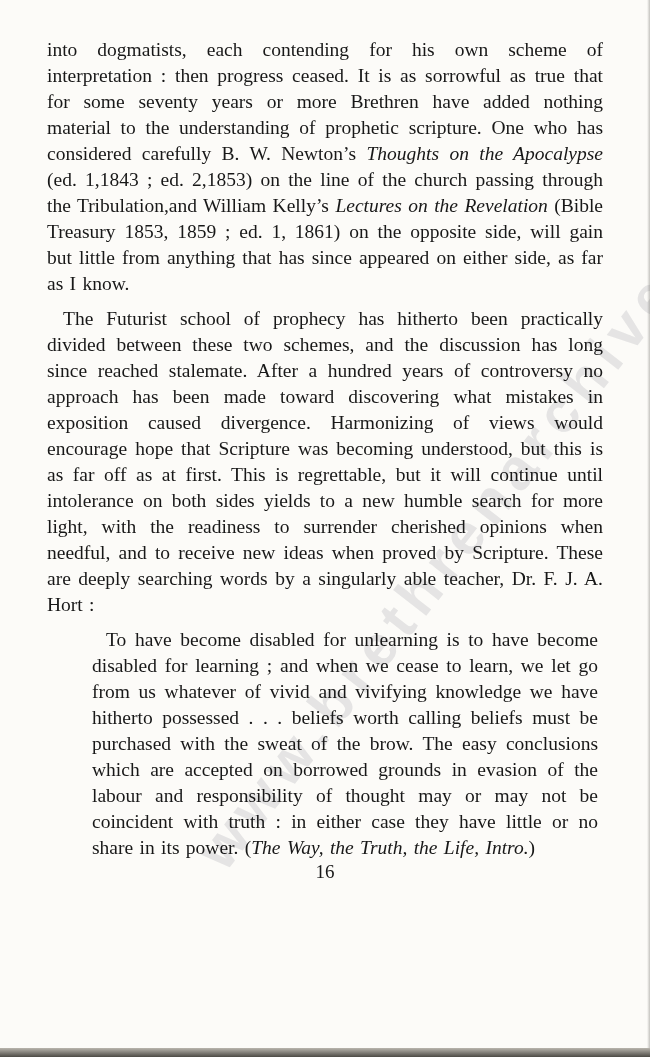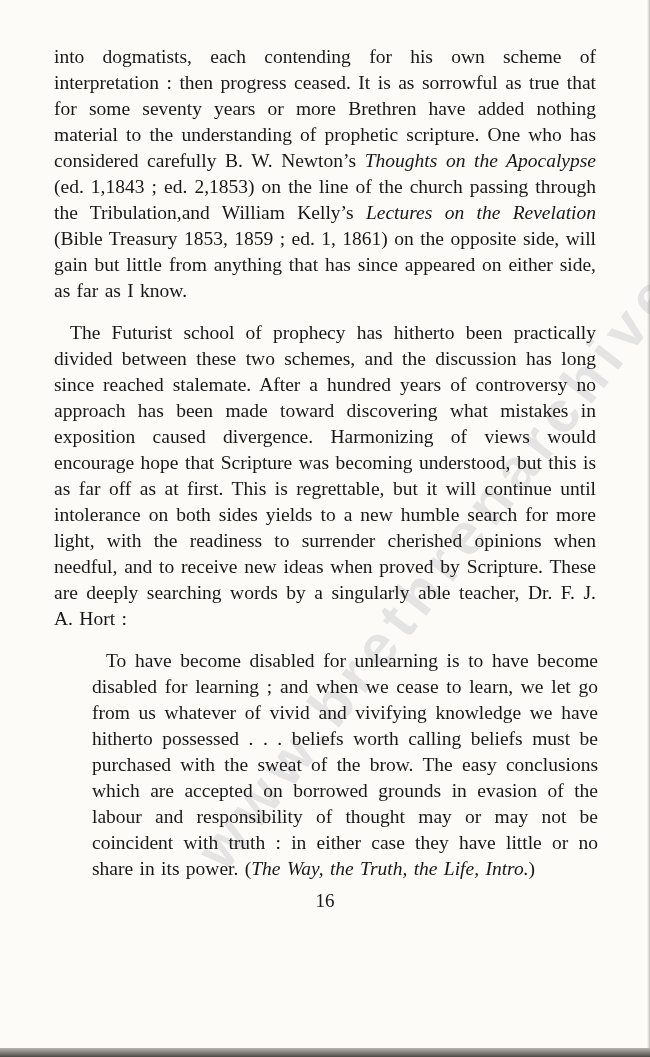--- a/index.html
+++ b/index.html
@@ -19,21 +19,21 @@
     box-sizing: border-box;
   }
   .text-block {
     position: relative;
     z-index: 2;
     padding: 28px 38px 0 38px;
     font-size: 19.5px;
     line-height: 26px;
   }
   p.para {
-    margin: 16px;
+    margin: 9px;
     text-align: justify;
     text-justify: inter-word;
     word-spacing: 1.5px;
   }
   p.para.indent {
     text-indent: 16px;
   }
   .block-quote {
     margin: 0 14px 0 54px;
     text-align: justify;
@@ -42,21 +42,20 @@
     text-indent: 14px;
   }
   .it {
     font-style: italic;
   }
   .page-number {
     position: relative;
     z-index: 2;
     text-align: center;
     font-size: 19px;
-    margin-top: 8px;
   }
   .watermark {
     position: absolute;
     z-index: 1;
     left: -120px;
     top: 480px;
     width: 1200px;
     transform: rotate(-52deg);
     transform-origin: 50% 50%;
     font-size: 58px;

